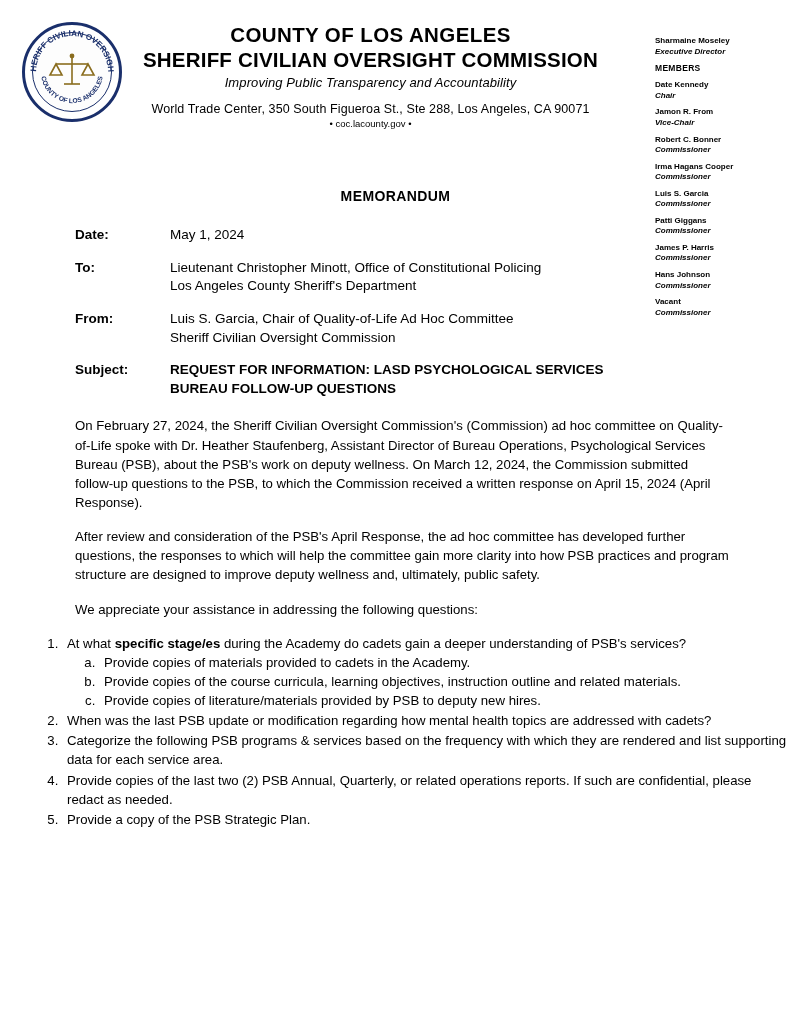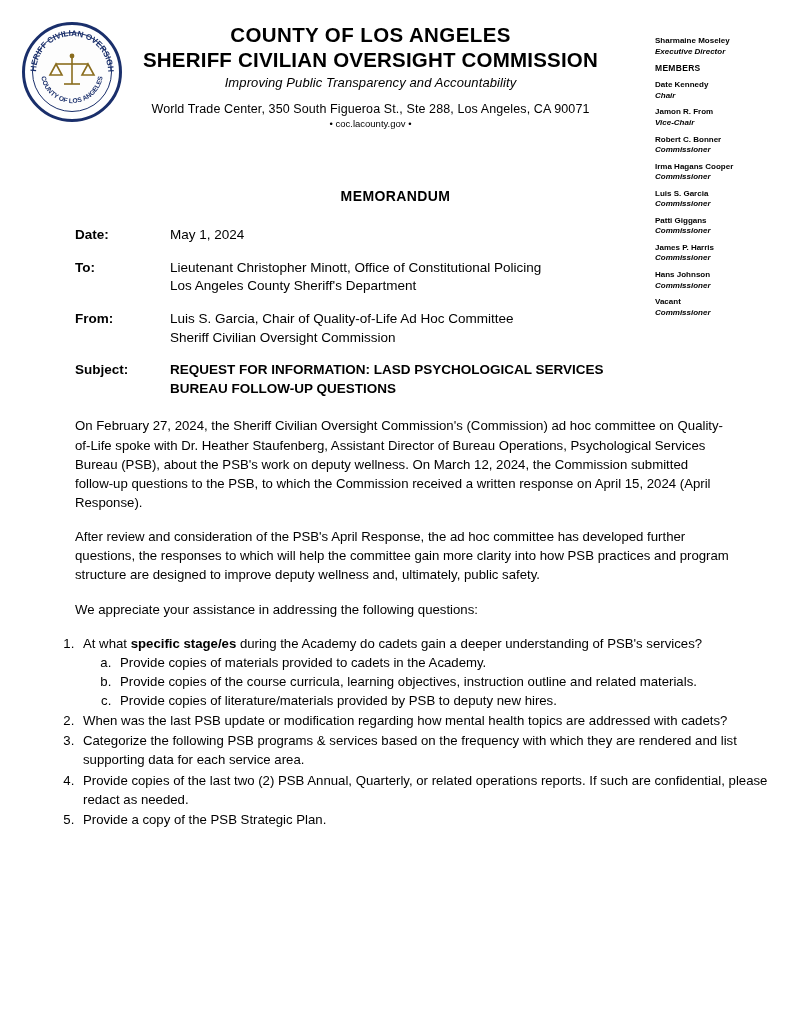--- a/index.html
+++ b/index.html
@@ -133,21 +133,21 @@
   }
   .body-copy p {
     font-size: 13.2px;
     line-height: 1.45;
     margin: 0 0 15px 0;
     text-align: left;
   }
 
   ol.questions {
     margin: 2px 0 0 0;
-    padding-left: 78px;
+    padding-left: 62px;
     font-size: 13.2px;
     line-height: 1.45;
   }
   ol.questions > li {
     margin-bottom: 1px;
     padding-left: 5px;
   }
   ol.sub {
     list-style-type: lower-alpha;
     margin: 0 17px 0 0;

